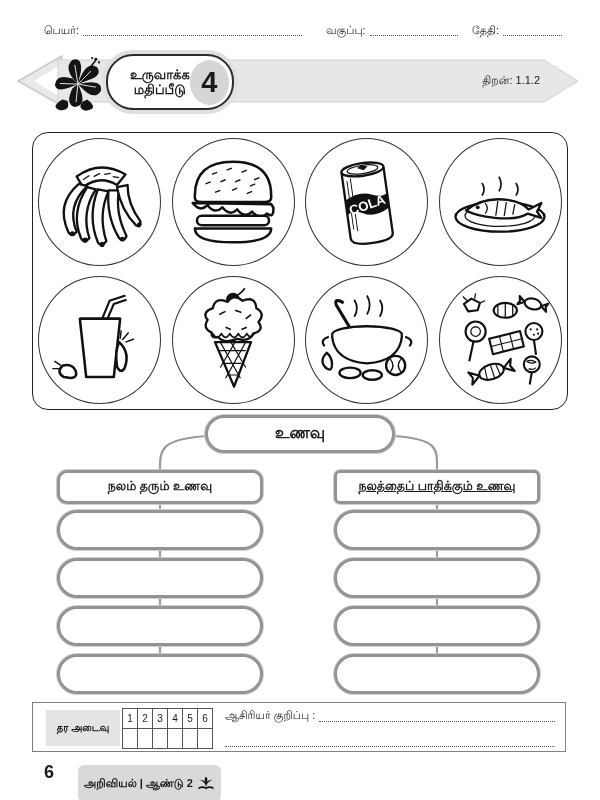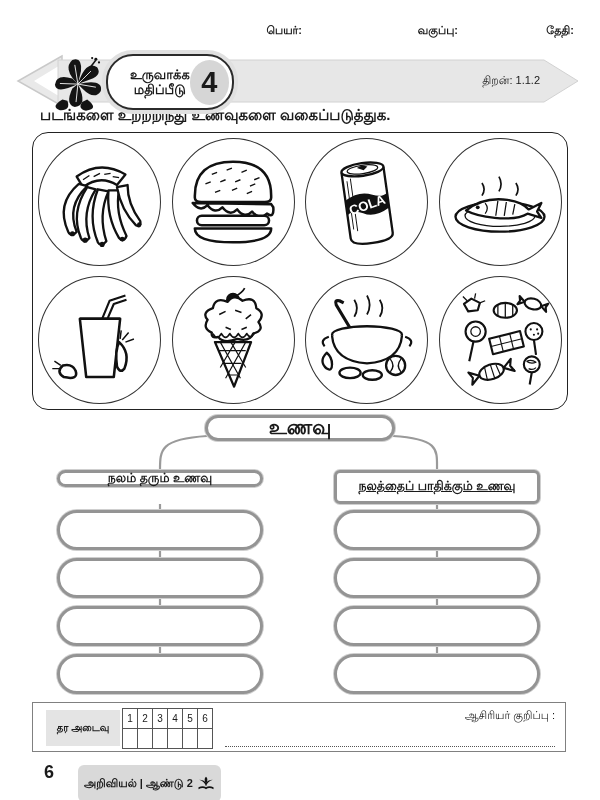--- a/index.html
+++ b/index.html
@@ -1,70 +1,70 @@
 <!DOCTYPE html>
 <html><head>
 <meta charset="utf-8">
 <style>
   html,body{margin:0;padding:0;background:#fff;}
   .page{position:relative;width:600px;height:800px;background:#fff;overflow:hidden;
         font-family:"Liberation Sans","DejaVu Sans",sans-serif;color:#1a1a1a;}
-  .fld{position:absolute;top:24px;display:flex;align-items:flex-end;font-size:11px;font-weight:700;flex-direction:column;}
+  .fld{position:absolute;top:24px;display:flex;align-items:flex-start;font-size:11px;font-weight:400;}
   .dots{flex:1;border-bottom:1.4px dotted #555;height:11px;margin-left:4px;}
   .dots2{border-bottom:1.4px dotted #555;height:12px;}
   .banner-svg{position:absolute;left:0;top:50px;}
   .flower{position:absolute;left:48px;top:50px;z-index:3;}
   .badge{position:absolute;left:106px;top:54px;width:124px;height:52px;background:#fff;
          border:2.5px solid #2b2b2b;border-radius:27px;box-shadow:0 0 0 4px #e0e0e0;z-index:2;
          display:flex;align-items:center;}
   .badge-title{flex:1;text-align:center;font-weight:bold;font-size:13px;line-height:1.18;padding-left:22px;white-space:nowrap;}
   .badge-num{width:45px;height:45px;margin-right:3px;background:#d6d6d6;border-radius:50%;
              display:flex;align-items:center;justify-content:center;font-size:29px;font-weight:bold;}
   .skill{position:absolute;left:420px;top:74px;width:120px;text-align:right;font-size:11px;z-index:2;white-space:nowrap;}
   .instruction{position:absolute;left:40px;top:106px;font-size:15px;font-weight:bold;white-space:nowrap;}
   .gallery{position:absolute;left:32px;top:132px;width:534px;height:276px;border:1.6px solid #222;
            border-radius:16px;display:grid;grid-template-columns:repeat(4,1fr);grid-template-rows:repeat(2,1fr);
            place-items:center;}
   .gitem{width:121px;height:126px;border:1.3px solid #333;border-radius:50%;display:flex;
          align-items:center;justify-content:center;overflow:hidden;background:#fff;}
   .fc-svg{position:absolute;left:0;top:405px;z-index:0;}
   .pill{position:absolute;background:#fff;border:3px solid #949494;box-shadow:0 0 0 1px #cfcfcf;
         display:flex;align-items:center;justify-content:center;font-weight:bold;z-index:1;box-sizing:border-box;}
-  .node{left:205px;top:415px;width:190px;height:26px;border-radius:20px;font-size:20px;}
-  .bh-left{left:57px;top:470px;width:206px;height:17px;border-radius:16px;font-size:12.5px;white-space:nowrap;}
+  .node{left:205px;top:415px;width:190px;height:38px;border-radius:20px;font-size:16px;}
+  .bh-left{left:57px;top:470px;width:206px;height:34px;border-radius:10px;font-size:12.5px;white-space:nowrap;}
   .bh-right{left:334px;top:470px;width:206px;height:34px;border-radius:6px;font-size:12.5px;white-space:nowrap;text-decoration:underline;}
   .slot{width:206px;height:40px;border-radius:21px;}
   .assess{position:absolute;left:32px;top:702px;width:534px;height:50px;border:1px solid #808080;box-sizing:border-box;}
   .grade-cell{position:absolute;left:13px;top:7px;width:74px;height:36px;background:#e4e4e4;
               display:flex;align-items:center;justify-content:center;font-size:10px;font-weight:600;text-align:center;}
   table.lvl{position:absolute;left:89px;top:5px;border-collapse:collapse;}
   table.lvl td{width:14px;height:19px;border:1px solid #555;text-align:center;font-size:10px;padding:0;}
   .tnote{position:absolute;left:192px;top:6px;width:330px;}
-  .tnote-row1{display:flex;align-items:flex-end;height:18px;flex-direction:column;}
+  .tnote-row1{display:flex;align-items:flex-start;height:18px;}
   .tnote-label{font-size:11px;white-space:nowrap;}
   .tnote .dots{height:12px;}
   .tnote-row2{margin-top:7px;}
   .pagenum{position:absolute;left:44px;top:762px;font-size:18px;font-weight:bold;}
   .bookpill{position:absolute;left:78px;top:765px;height:37px;background:#d9d9d9;border-radius:6px;
             display:inline-flex;align-items:center;gap:4px;padding:0 6px;font-size:11px;font-weight:700;}
 </style>
 </head>
 <body>
 
 <div class="page">
 
   <div class="fld" style="left:44px;width:258px;">
     <span>பெயர்:</span>
     <span class="dots"></span>
   </div>
   <div class="fld" style="left:326px;width:132px;">
     <span>வகுப்பு:</span>
     <span class="dots"></span>
   </div>
-  <div class="fld" style="left:484px;width:90px;">
+  <div class="fld" style="left:472px;width:90px;">
     <span>தேதி:</span>
     <span class="dots"></span>
   </div>
 
   <svg class="banner-svg" width="600" height="62" viewBox="0 0 600 62">
     <polygon points="62,6 18,31 62,56" fill="#e9e9e9" stroke="#c9c9c9" stroke-width="1.5"></polygon>
     <polygon points="62,14 34,31 62,48" fill="#ffffff"></polygon>
     <polygon points="58,10 544,10 578,31 544,52 58,52" fill="#e7e7e7" stroke="#d2d2d2" stroke-width="1"></polygon>
   </svg>
 
@@ -87,21 +87,20 @@
 
   <div class="badge">
     <div class="badge-title">
       <div>உருவாக்க</div>
       <div>மதிப்பீடு</div>
     </div>
     <div class="badge-num">4</div>
   </div>
   <div class="skill">திறன்: 1.1.2</div>
 
-  <div class="instruction">படங்களை உற்றறிந்து உணவுகளை வகைப்படுத்துக.</div>
 
   <div class="gallery">
 
     <div class="gitem">
       <svg width="106" height="106" viewBox="0 0 100 100">
         <g stroke="#111" fill="#fff" stroke-width="2.2" stroke-linejoin="round">
           <path d="M28 26 Q50 10 74 24 L66 34 Q50 24 34 36 Z"></path>
           <path d="M34 29 L40 25 M44 26 L50 23 M54 24 L60 23 M62 26 L68 27" stroke-width="1.3" fill="none"></path>
           <path d="M30 33 Q8 52 20 78 Q23 84 28 78 Q18 54 38 35 Z"></path>
           <path d="M38 36 Q22 60 32 84 Q35 90 40 84 Q32 60 46 38 Z"></path>

